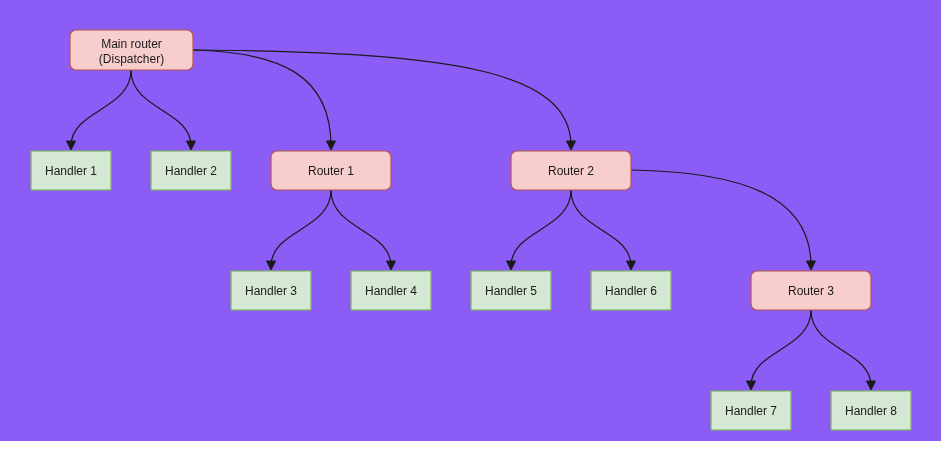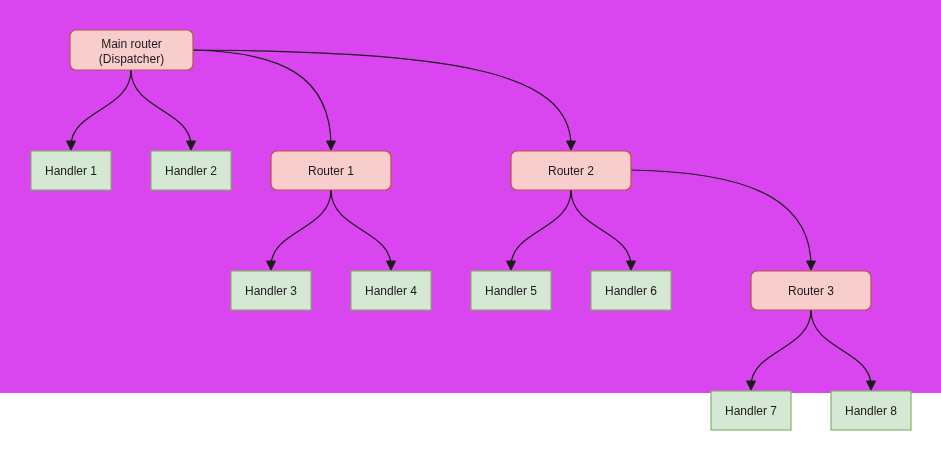--- a/index.html
+++ b/index.html
@@ -9,22 +9,22 @@
   }
   body {
     width: 941px;
     height: 461px;
     font-family: "Liberation Sans", sans-serif;
     overflow: hidden;
   }
   #diagram-root {
     position: relative;
     width: 941px;
-    height: 393px;
-    background: #d946ef;
+    height: 441px;
+    background: #8b5cf6;
   }
   svg#diagram-canvas {
     display: block;
     width: 941px;
     height: 461px;
   }
   .edge-path {
     fill: none;
     stroke: #1a1a1a;
     stroke-width: 1.2;

